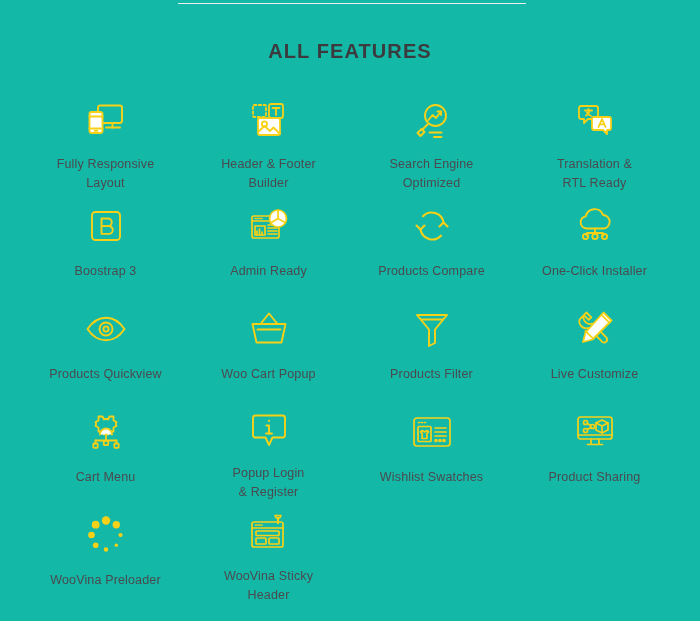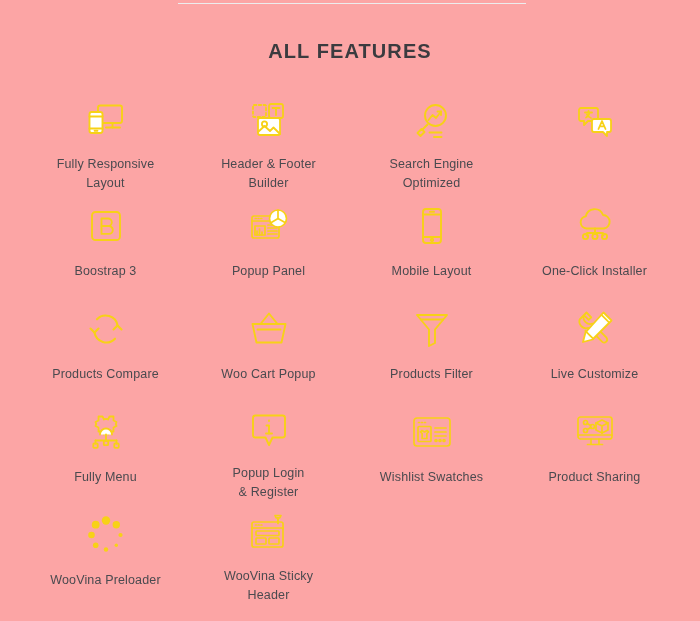--- a/index.html
+++ b/index.html
@@ -6,21 +6,21 @@
   html, body {
     width: 700px;
     height: 621px;
     background: #ffffff;
     font-family: "Liberation Sans", sans-serif;
   }
   .page {
     position: relative;
     width: 700px;
     height: 621px;
-    background: #fca5a5;
+    background: #14b8a6;
     overflow: hidden;
   }
   
   .top-rule {
     position: absolute;
     top: 3px;
     left: 178px;
     width: 348px;
     height: 1px;
     background: #ededee;
@@ -127,20 +127,22 @@
 
     <div class="feature">
       <div class="icon-wrap">
         <svg width="44" height="44" viewBox="0 0 44 44" fill="none" stroke="#F7D117" stroke-width="1.8" stroke-linecap="round" stroke-linejoin="round">
           <path d="M8 7h15a2 2 0 0 1 2 2v9a2 2 0 0 1-2 2h-8l-4 4v-4H8a2 2 0 0 1-2-2V9a2 2 0 0 1 2-2z"></path>
           <path d="M12 11.5h7M15.5 10v1.5M13 16.5c2-1 3.3-3 3.5-5M14 13.5c1 2 2.5 3 4 3.5"></path>
           <path d="M21 18h15a2 2 0 0 1 2 2v9a2 2 0 0 1-2 2h-2v4l-4-4h-9a2 2 0 0 1-2-2v-9a2 2 0 0 1 2-2z" fill="#ffffff"></path>
           <path d="M25.5 28l3.5-8 3.5 8M26.8 25.3h4.4"></path>
         </svg>
       </div>
+      <div class="feature-label">Translation &amp;
+RTL Ready</div>
     </div>
 
     <div class="feature">
       <div class="icon-wrap">
         <svg width="44" height="44" viewBox="0 0 44 44" fill="none" stroke="#F7D117" stroke-width="1.9" stroke-linecap="round" stroke-linejoin="round">
           <rect x="8" y="8" width="28" height="28" rx="3.5"></rect>
           <path d="M17.5 14.5h6.5a3.8 3.8 0 0 1 0 7.6h-6.5V14.5z"></path>
           <path d="M17.5 22.1h7.4a3.9 3.9 0 0 1 0 7.8h-7.4V22.1z"></path>
         </svg>
       </div>
@@ -153,61 +155,60 @@
           <rect x="5" y="12" width="27" height="22" rx="2"></rect>
           <path d="M5 17h27"></path>
           <path d="M8.2 14.5h1M11 14.5h1M13.8 14.5h1"></path>
           <rect x="8" y="22" width="10" height="9"></rect>
           <path d="M10 31v-4M12.5 31v-6M15 31v-3"></path>
           <path d="M21 21h9M21 24h9M21 27h9M21 30h9"></path>
           <circle cx="31" cy="14.5" r="8.5" fill="#ffffff"></circle>
           <path d="M31 6v8.5l7.4 4.2M31 14.5L23.5 19"></path>
         </svg>
       </div>
-      <div class="feature-label">Popup Panel</div>
-    </div>
-
-    <div class="feature">
-      <div class="icon-wrap">
-        <svg width="44" height="44" viewBox="0 0 44 44" fill="none" stroke="#F7D117" stroke-width="1.9" stroke-linecap="round" stroke-linejoin="round">
-          <rect x="13" y="5" width="18" height="34" rx="3"></rect>
-          <path d="M13 10.5h18M13 33h18"></path>
-          <path d="M20 7.8h4"></path>
-          <circle cx="22" cy="36" r="1.2"></circle>
-        </svg>
-      </div>
-      <div class="feature-label">Mobile Layout</div>
+      <div class="feature-label">Admin Ready</div>
+    </div>
+
+
+    <div class="feature">
+      <div class="icon-wrap">
+        <svg width="44" height="44" viewBox="0 0 44 44" fill="none" stroke="#F7D117" stroke-width="2.1" stroke-linecap="round" stroke-linejoin="round">
+          <path d="M10.5 25.5a12 12 0 0 0 20.5 6.2"></path>
+          <path d="M6.5 21.5l4 4 4-4"></path>
+          <path d="M33.5 18.5a12 12 0 0 0-20.5-6.2"></path>
+          <path d="M37.5 22.5l-4-4-4 4"></path>
+        </svg>
+      </div>
+      <div class="feature-label">Products Compare</div>
     </div>
 
     <div class="feature">
       <div class="icon-wrap">
         <svg width="44" height="44" viewBox="0 0 44 44" fill="none" stroke="#F7D117" stroke-width="1.9" stroke-linecap="round" stroke-linejoin="round">
           <path d="M13.5 24.5a6.2 6.2 0 0 1-.7-12.3 9 9 0 0 1 17.2-1.2 6.8 6.8 0 0 1 1 13.5H13.5z"></path>
           <path d="M22 24.5v4.5"></path>
           <path d="M13.5 31.5v-1.5a1 1 0 0 1 1-1h15a1 1 0 0 1 1 1v1.5"></path>
           <circle cx="22" cy="32.5" r="2.6"></circle>
           <circle cx="12.5" cy="32.5" r="2.6"></circle>
           <circle cx="31.5" cy="32.5" r="2.6"></circle>
         </svg>
       </div>
       <div class="feature-label">One-Click Installer</div>
     </div>
 
     <div class="feature">
       <div class="icon-wrap">
-        <svg width="44" height="44" viewBox="0 0 44 44" fill="none" stroke="#F7D117" stroke-width="2.1" stroke-linecap="round" stroke-linejoin="round">
-          <path d="M10.5 25.5a12 12 0 0 0 20.5 6.2"></path>
-          <path d="M6.5 21.5l4 4 4-4"></path>
-          <path d="M33.5 18.5a12 12 0 0 0-20.5-6.2"></path>
-          <path d="M37.5 22.5l-4-4-4 4"></path>
-        </svg>
-      </div>
-      <div class="feature-label">Products Compare</div>
-    </div>
-
+        <svg width="44" height="44" viewBox="0 0 44 44" fill="none" stroke="#F7D117" stroke-width="1.9" stroke-linecap="round" stroke-linejoin="round">
+          <path d="M3.5 22c5-7.5 11.5-11.3 18.5-11.3S35.5 14.5 40.5 22c-5 7.5-11.5 11.3-18.5 11.3S8.5 29.5 3.5 22z"></path>
+          <circle cx="22" cy="22" r="6.5"></circle>
+          <circle cx="22" cy="22" r="2.6"></circle>
+        </svg>
+      </div>
+      <div class="feature-label">Products Quickview</div>
+    </div>
 
 
     <div class="feature">
       <div class="icon-wrap">
         <svg width="44" height="44" viewBox="0 0 44 44" fill="none" stroke="#F7D117" stroke-width="1.9" stroke-linecap="round" stroke-linejoin="round">
           <path d="M5.5 17h33l-4 18.5h-25L5.5 17z"></path>
           <path d="M13.5 17L22 6.5 30.5 17"></path>
           <path d="M10.5 22.5h23"></path>
         </svg>
       </div>
@@ -241,21 +242,21 @@
           <path d="M14.5 6.5h4l1.5 3 2-0.7 2 0.7 1.5-3h4v4l3 1.5-0.7 2 0.7 2-3 1.5v4h-4l-1.5 3-2-0.7-2 0.7-1.5-3h-4v-4l-3-1.5 0.7-2-0.7-2 3-1.5v-4z"></path>
           <path d="M16 24.5a6 6 0 0 1 12 0" fill="#ffffff"></path>
           <path d="M22 24.5v6"></path>
           <path d="M11.5 30.5h21"></path>
           <path d="M11.5 30.5v3M32.5 30.5v3"></path>
           <rect x="19.8" y="30.8" width="4.4" height="4.4" rx="0.8"></rect>
           <rect x="9.3" y="33.5" width="4.4" height="4.4" rx="0.8"></rect>
           <rect x="30.3" y="33.5" width="4.4" height="4.4" rx="0.8"></rect>
         </svg>
       </div>
-      <div class="feature-label">Fully Menu</div>
+      <div class="feature-label">Cart Menu</div>
     </div>
 
     <div class="feature">
       <div class="icon-wrap">
         <svg width="44" height="44" viewBox="0 0 44 44" fill="none" stroke="#F7D117" stroke-width="1.9" stroke-linecap="round" stroke-linejoin="round">
           <path d="M8.5 7.5h27a2.5 2.5 0 0 1 2.5 2.5v17a2.5 2.5 0 0 1-2.5 2.5h-10L22 37l-3.5-7.5H8.5A2.5 2.5 0 0 1 6 27V10a2.5 2.5 0 0 1 2.5-2.5z"></path>
           <path d="M22 12.5v0.5"></path>
           <path d="M19.5 17.5h2.5v8"></path>
           <path d="M19 25.5h6"></path>
         </svg>

